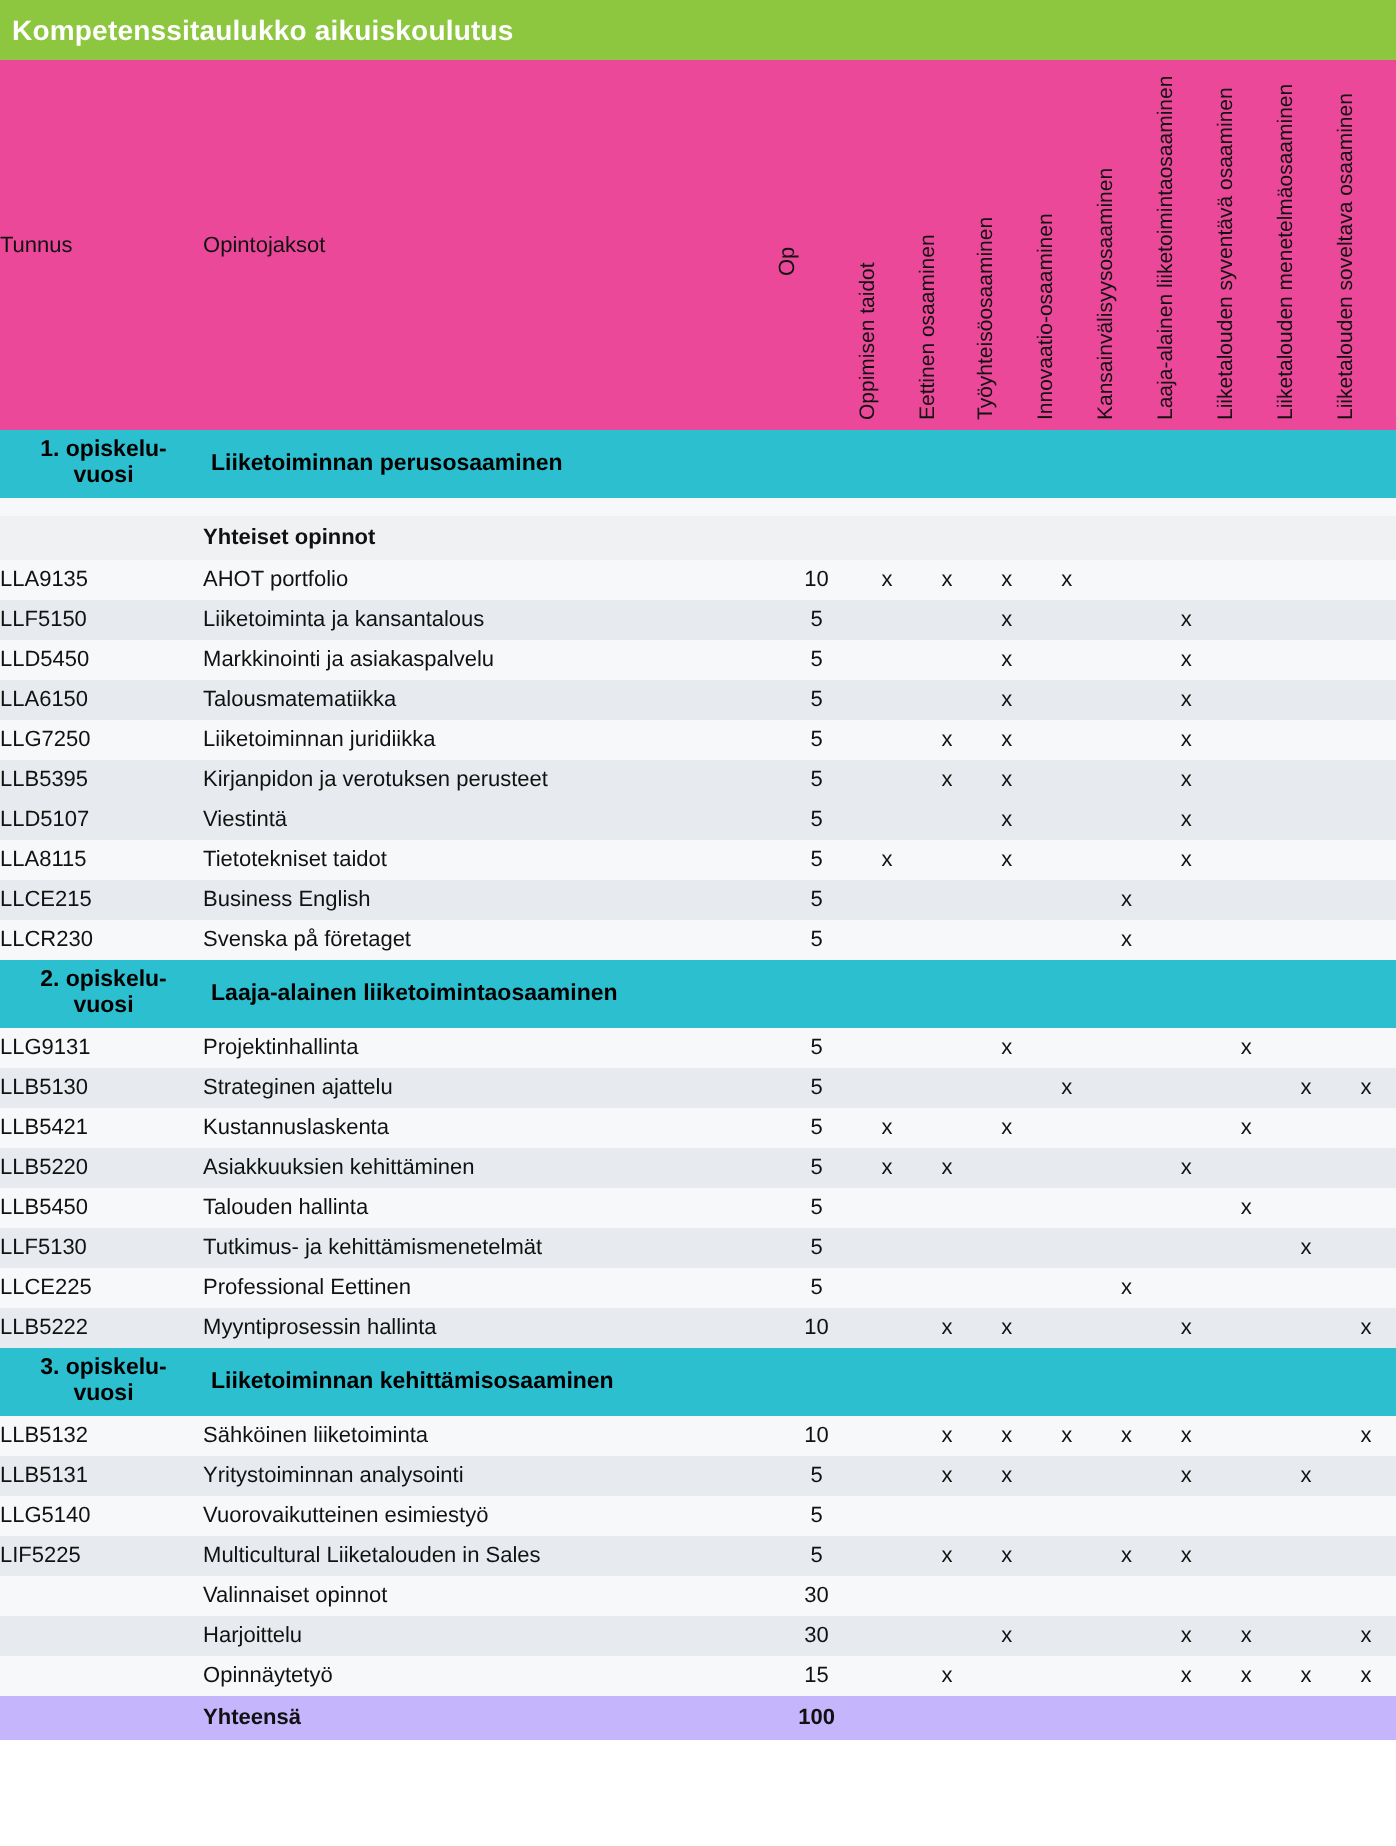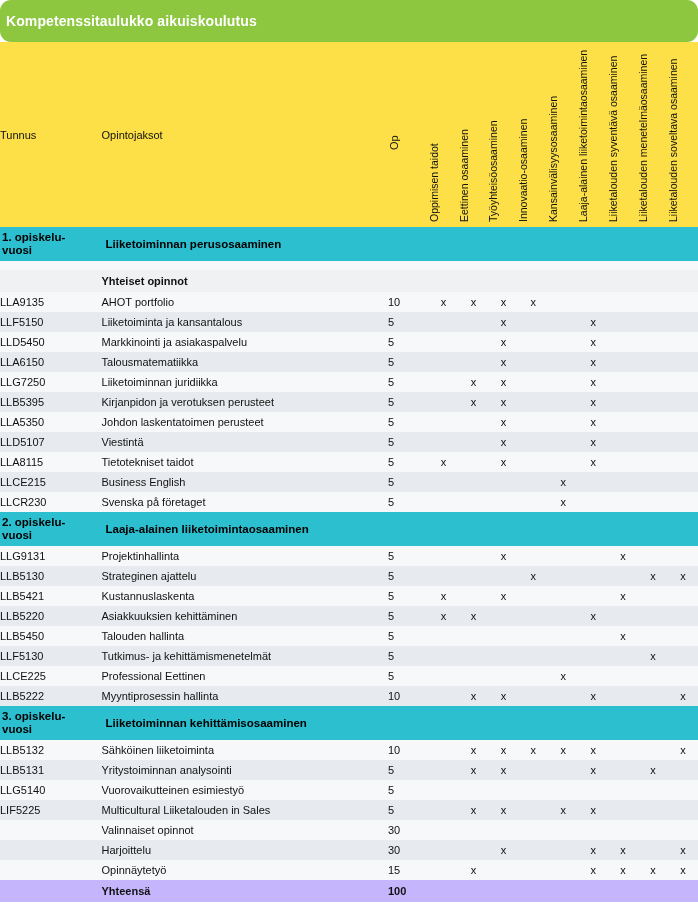--- a/index.html
+++ b/index.html
@@ -10,30 +10,29 @@
   }
   #page {
     width: 698px;
     height: 923px;
     position: relative;
     overflow: hidden;
     background: #ffffff;
   }
   
   .title-bar {
-    height: 42px;
+    height: 30px;
     background: #8DC63F;
     color: #ffffff;
     display: flex;
     align-items: center;
     padding-left: 6px;
     font-size: 14px;
     font-weight: bold;
     letter-spacing: .1px;
-    border-radius: 11px;
   }
   
   table.matrix {
     border-collapse: collapse;
     width: 698px;
     table-layout: fixed;
     font-size: 11px;
   }
   table.matrix td, table.matrix th {
     padding: 0;
@@ -42,21 +41,21 @@
   }
 
   
   col.c-code { width: 95px; }
   col.c-name { width: 268px; }
   col.c-op   { width: 38px; }
   col.c-chk  { width: 28px; }
 
   
   .hdr-row td {
-    background: #fde047;
+    background: #ec4899;
     height: 185px;
     vertical-align: bottom;
     font-size: 11px;
     color: #111;
   }
   .hdr-vert {
     writing-mode: vertical-rl;
     transform: rotate(180deg);
     white-space: normal;
     text-align: left;
@@ -79,32 +78,32 @@
   }
 
   
   tr.year td {
     background: #2BBFD0;
     color: #000;
     font-weight: bold;
     height: 34px;
     font-size: 11.5px;
   }
-  tr.year td.code { padding-left: 2px; line-height: 1.15; }
+  tr.year td.code { padding-left: 2px; line-height: 1.15; text-align: center; }
   tr.year td.name { padding-left: 4px; }
 
   
   tr.row td { height: 20px; }
   tr.row.alt td { background: #EFF1F3; }
   tr.row td { background: #F7F8F9; }
   tr.row.alt td { background: #E7EAEE; }
 
   td.code { padding-left: 2px; color: #111; }
   td.name { padding-left: 4px; color: #111; }
-  td.op   { color: #111; margin-top: 43px; }
+  td.op   { text-align: center; color: #111; margin-top: 43px; }
   td.chk  { text-align: center; color: #111; font-size: 11px; }
 
   tr.row td.bold, td.bold { font-weight: normal; }
 
   
   .blank-row td { height: 9px; background: #F7F8F9; }
 
   
   tr.grouphdr td { height: 22px; background: #EFF1F3; font-weight: bold; margin-top: 20px; }
 
@@ -289,34 +288,20 @@
           <td class="chk"></td>
           <td class="chk">x</td>
           <td class="chk">x</td>
           <td class="chk"></td>
           <td class="chk"></td>
           <td class="chk">x</td>
           <td class="chk"></td>
           <td class="chk"></td>
           <td class="chk"></td>
         </tr>
-        <tr class="row">
-          <td class="code">LLA5350</td>
-          <td class="name">Johdon  laskentatoimen  perusteet</td>
-          <td class="op">5</td>
-          <td class="chk"></td>
-          <td class="chk"></td>
-          <td class="chk">x</td>
-          <td class="chk"></td>
-          <td class="chk"></td>
-          <td class="chk">x</td>
-          <td class="chk"></td>
-          <td class="chk"></td>
-          <td class="chk"></td>
-        </tr>
         <tr class="row alt">
           <td class="code">LLD5107</td>
           <td class="name">Viestintä</td>
           <td class="op">5</td>
           <td class="chk"></td>
           <td class="chk"></td>
           <td class="chk">x</td>
           <td class="chk"></td>
           <td class="chk"></td>
           <td class="chk">x</td>

